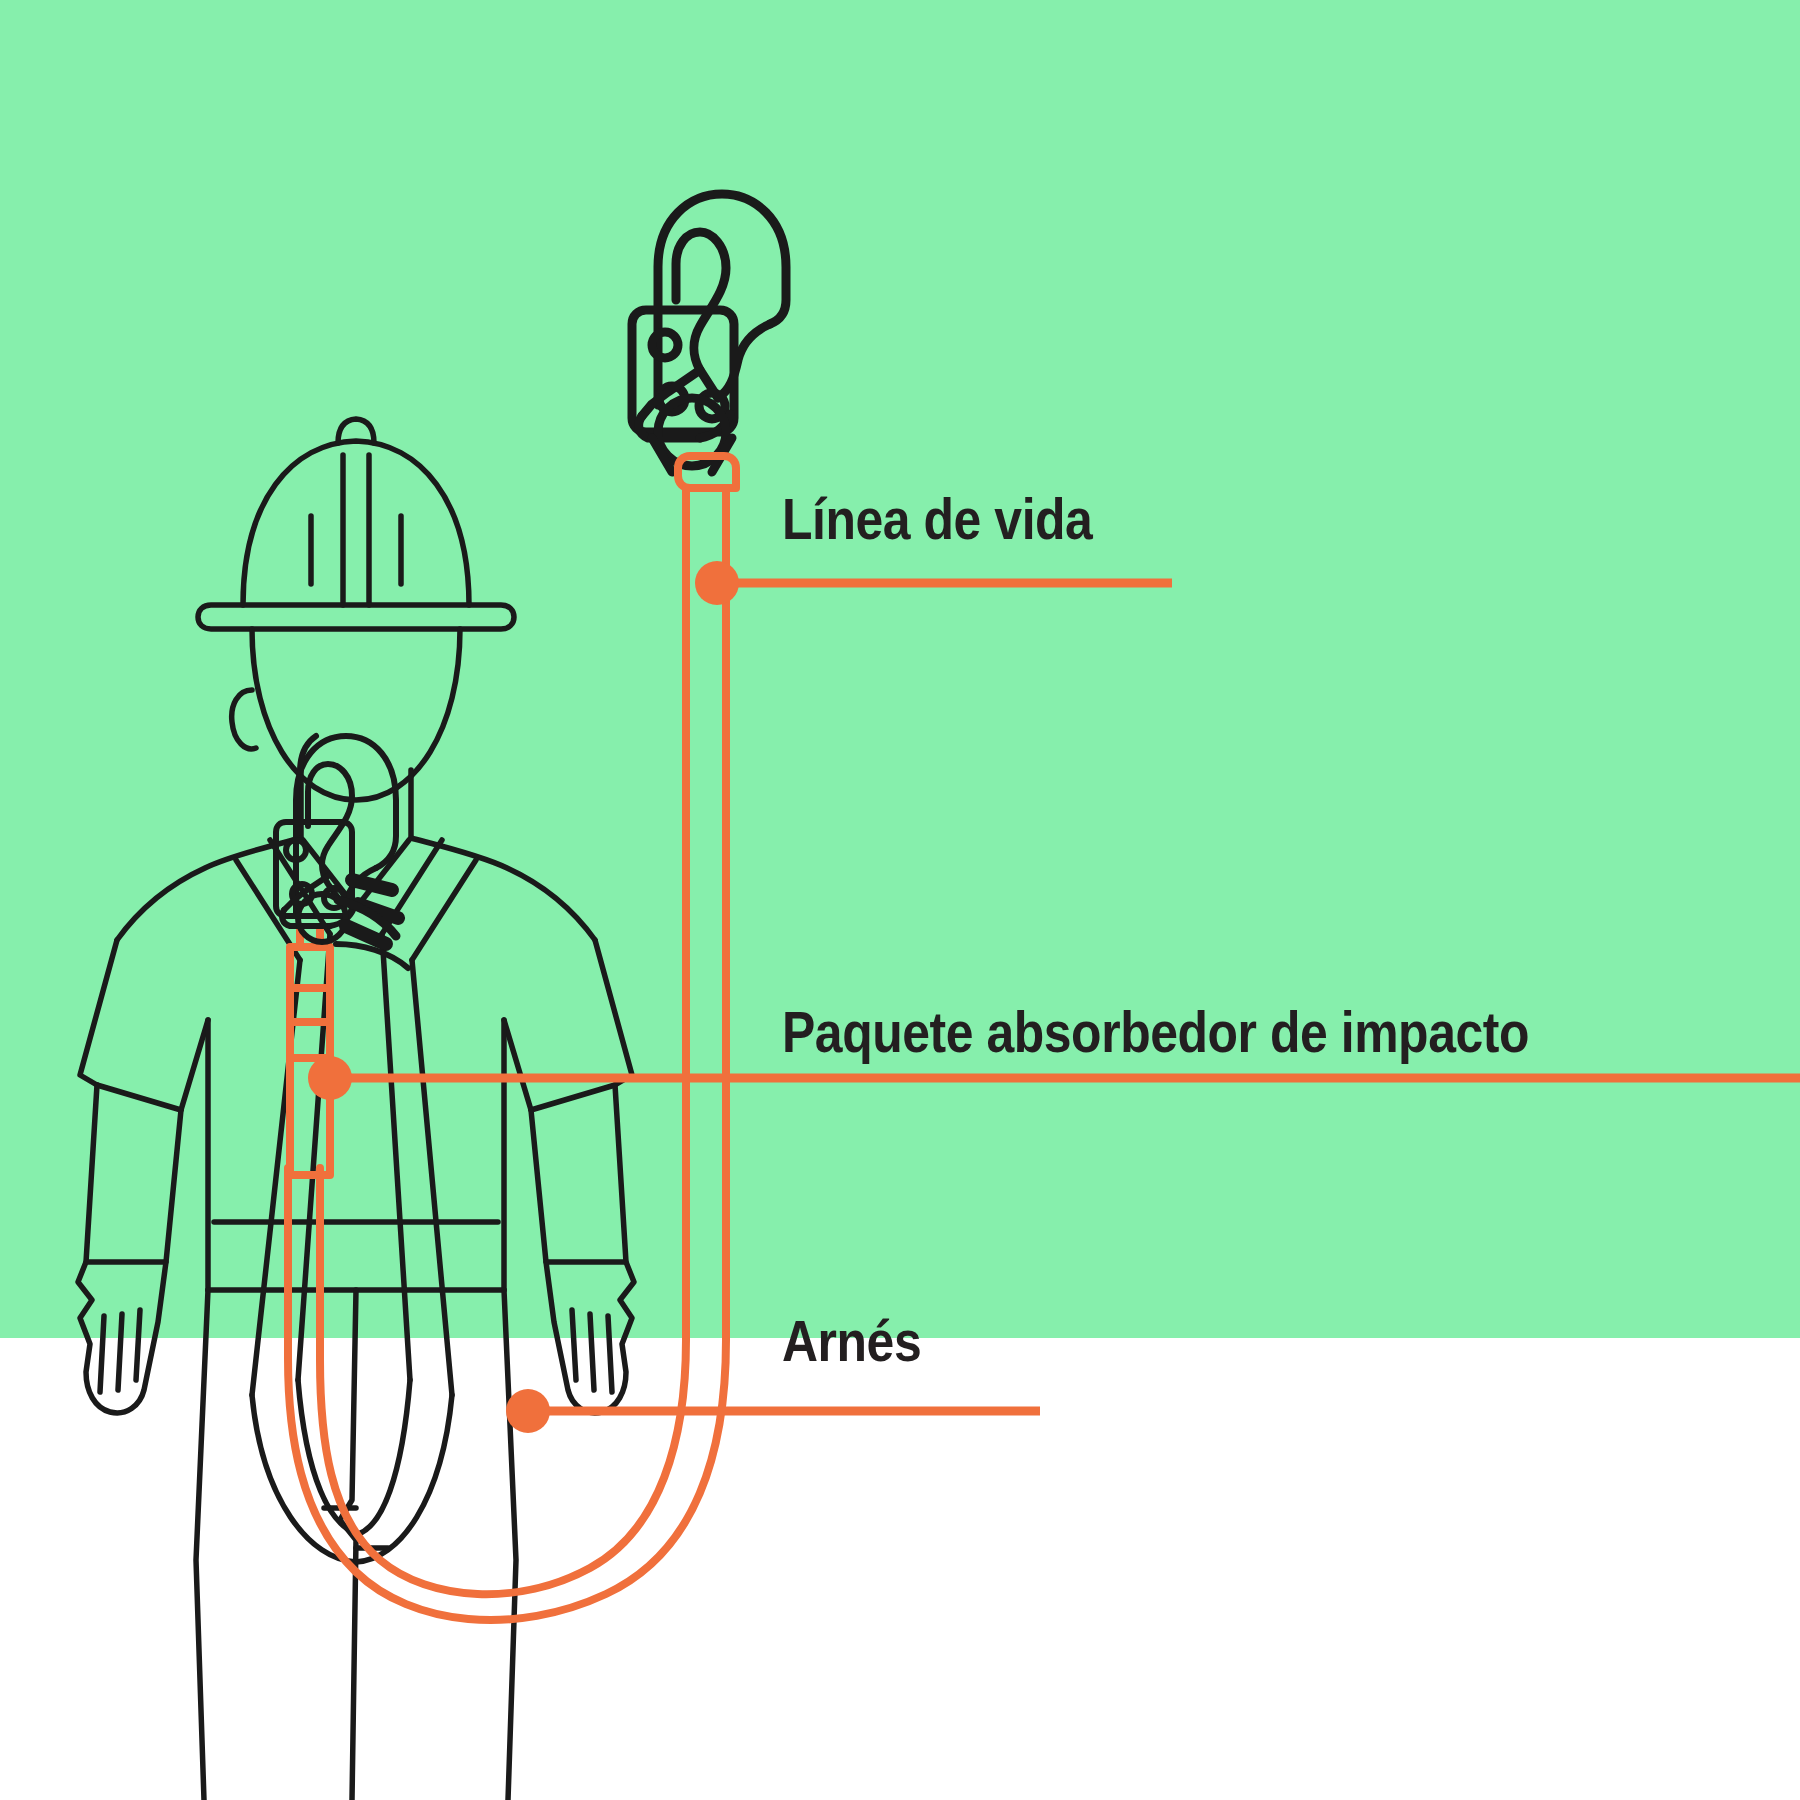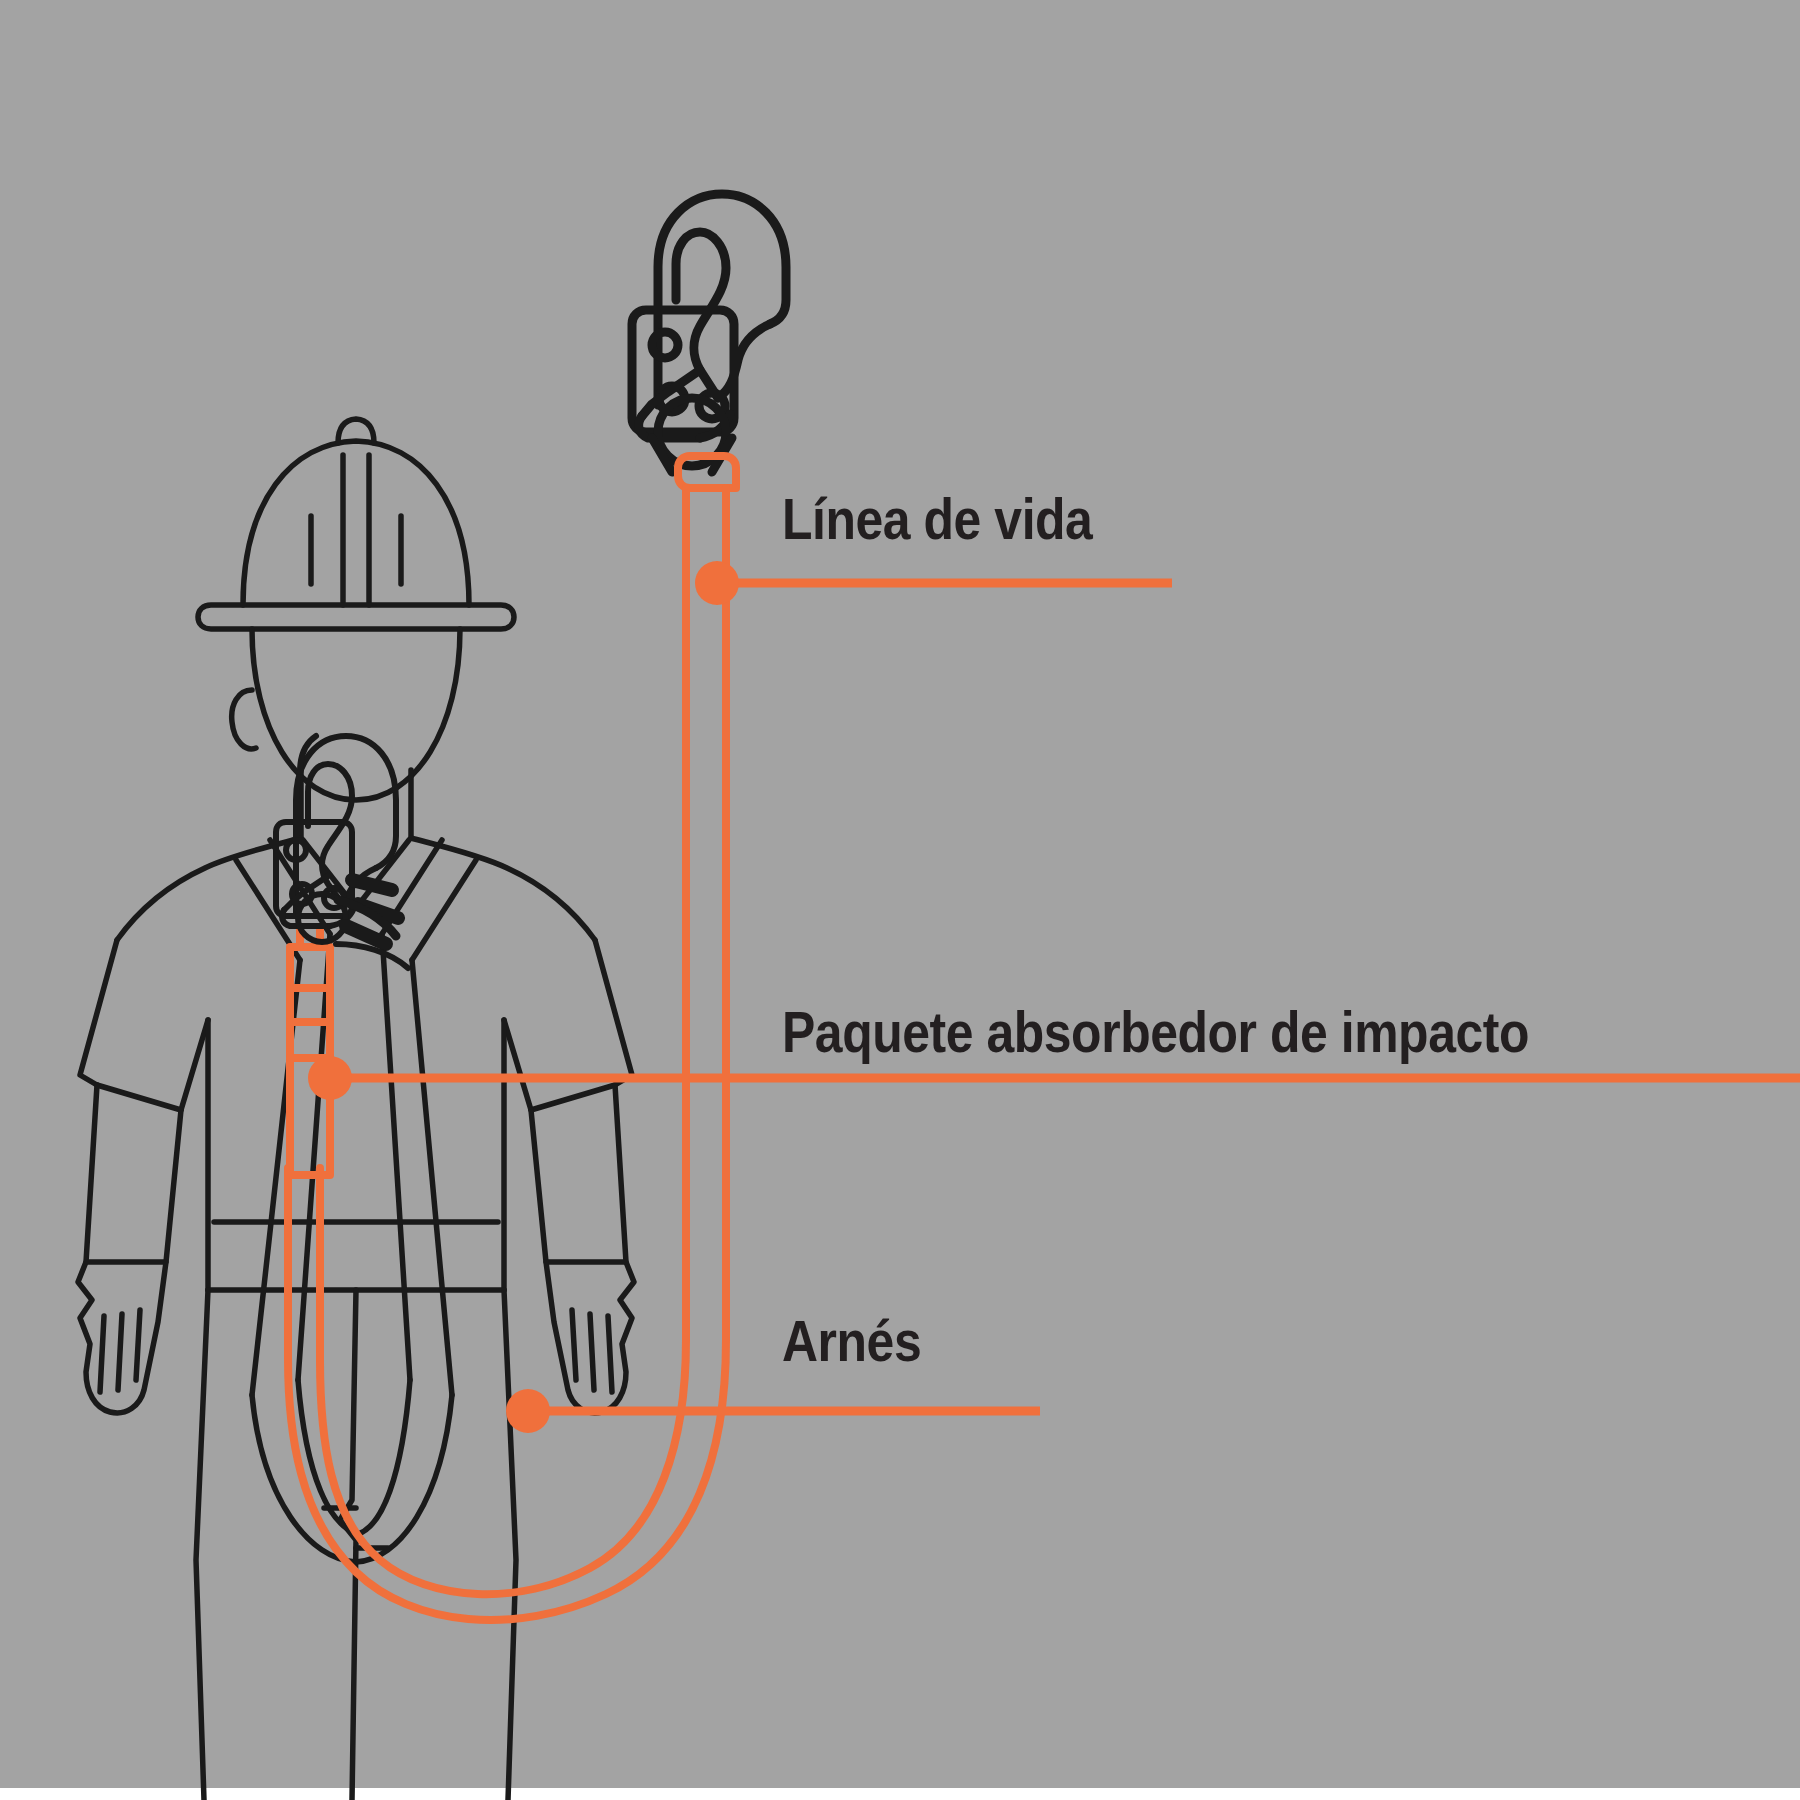--- a/index.html
+++ b/index.html
@@ -9,22 +9,22 @@
   }
   body {
     width: 1800px;
     height: 1800px;
     font-family: "Liberation Sans", sans-serif;
     overflow: hidden;
   }
   #diagram-root {
     position: relative;
     width: 1800px;
-    height: 1788px;
-    background: #a3a3a3;
+    height: 1338px;
+    background: #86efac;
   }
   #diagram-svg {
     position: absolute;
     inset: 0;
     width: 1800px;
     height: 1800px;
     display: block;
   }
   .callout-label {
     position: absolute;

